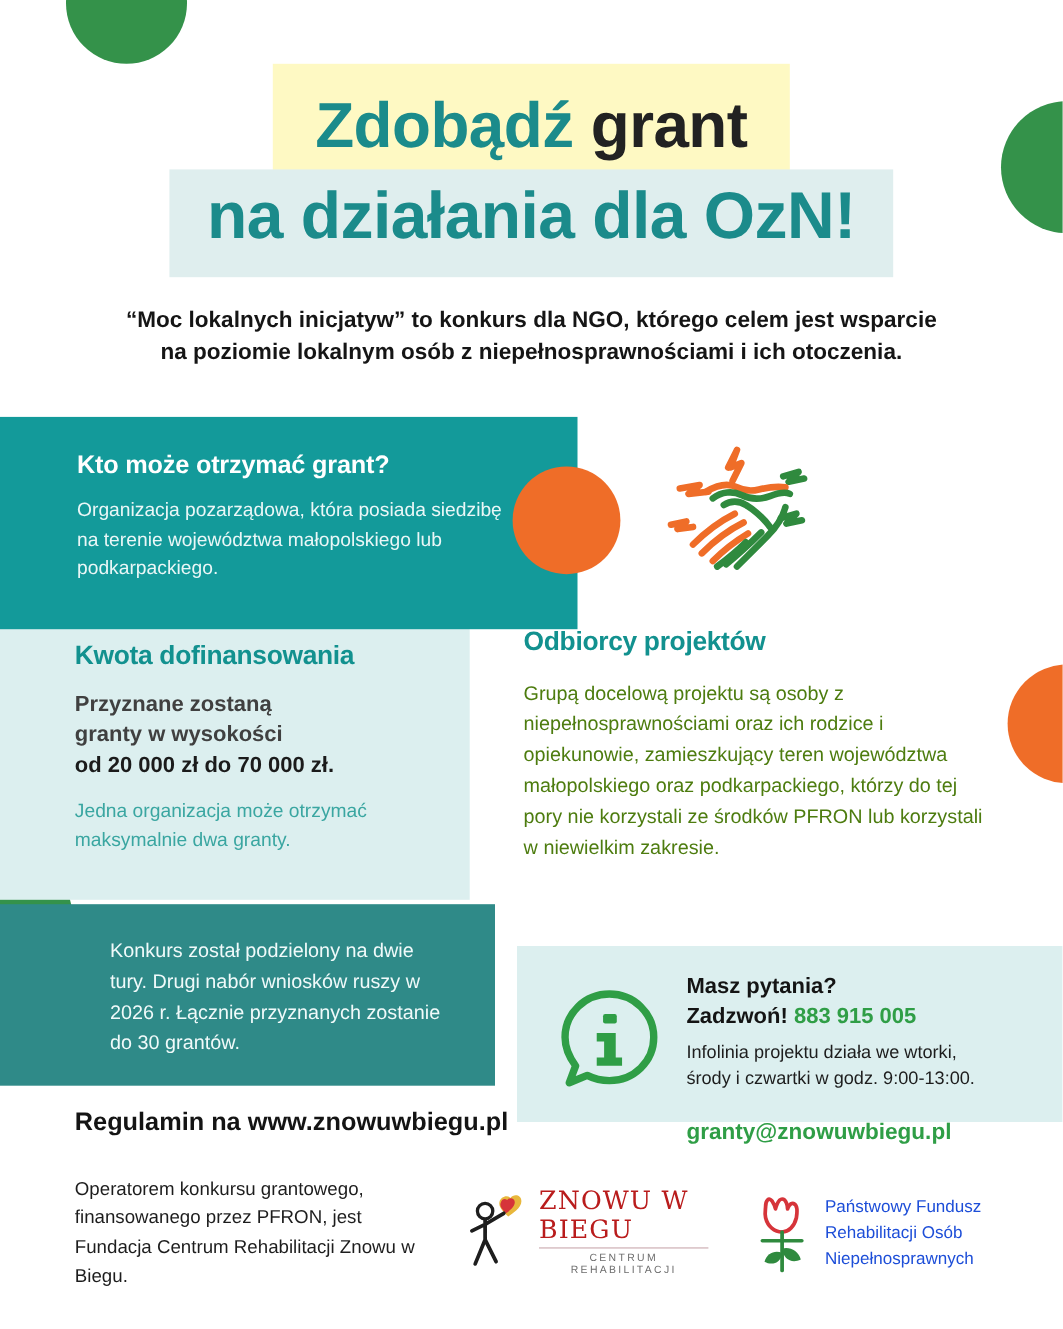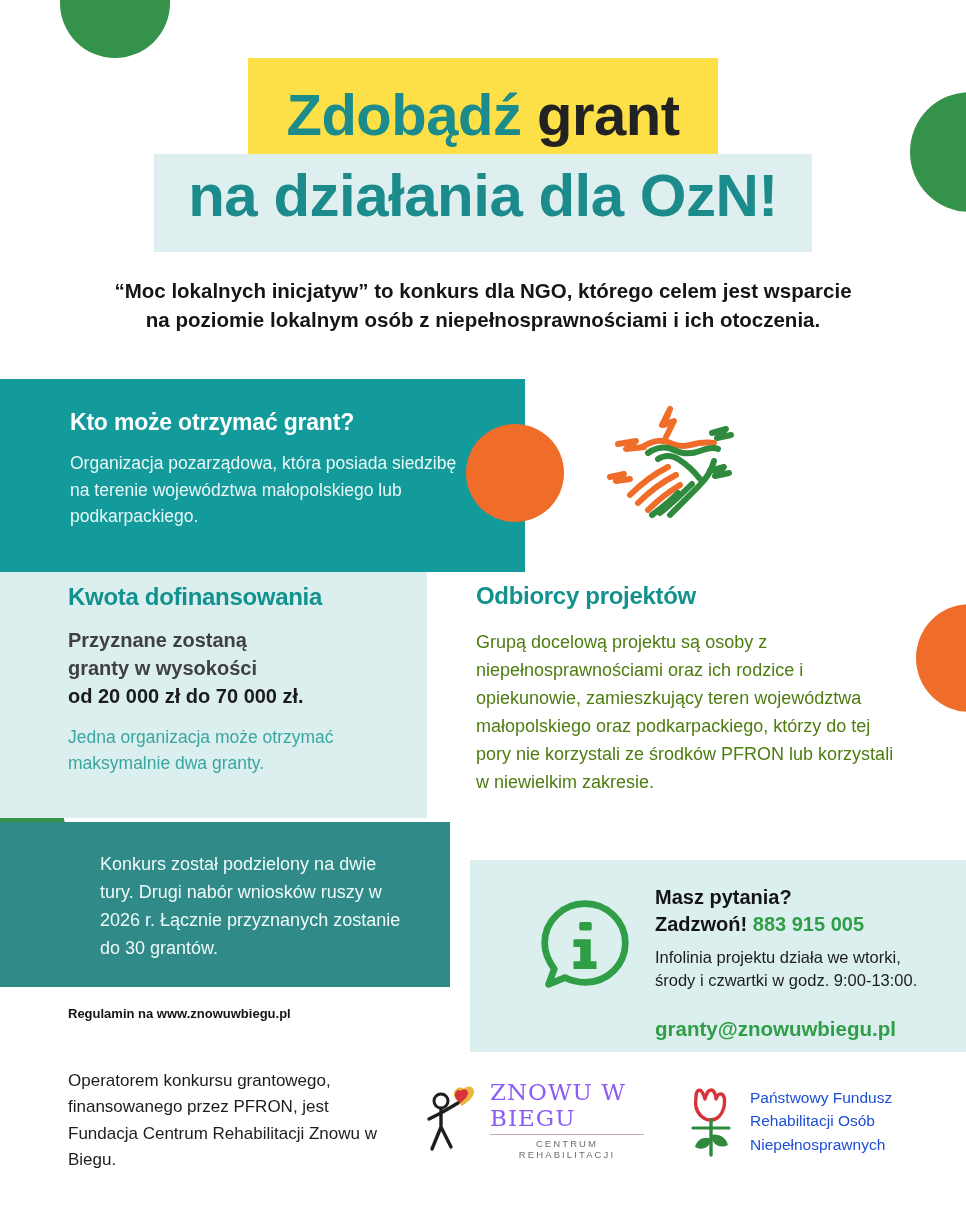--- a/index.html
+++ b/index.html
@@ -17,21 +17,21 @@
   .blob { position: absolute; border-radius: 50%; z-index: 0; }
   #blob-top-green   { width: 110px; height: 110px; background: #34924a; left: 60px;  top: -52px; }
   #blob-right-green { width: 120px; height: 120px; background: #34924a; left: 910px; top: 92px; }
   #blob-left-green  { width: 112px; height: 112px; background: #34924a; left: -46px; top: 778px; }
   #blob-right-orange{ width: 108px; height: 108px; background: #ef6d28; left: 916px; top: 604px; }
   #blob-orange-mid  { width: 98px;  height: 98px;  background: #ef6d28; left: 466px; top: 424px; z-index: 3; }
 
   
   #title-block { position: absolute; left: 0; top: 58px; width: 966px; z-index: 4; text-align: center; }
   .title-line { display: inline-block; font-weight: 700; letter-spacing: -.5px; line-height: 1.0; }
-  #title-line-1 { background: #fde047; padding: 28px 38px 14px 38px; font-size: 58px; }
+  #title-line-1 { background: #fef9c3; padding: 28px 38px 14px 38px; font-size: 58px; }
   #title-line-2 { background: #dfeeee; padding: 12px 34px 26px 34px; font-size: 60px; margin-top: -4px; }
   .t-teal { color: #1b8b8b; }
   .t-dark { color: #222222; }
 
   
   #subtitle { position: absolute; left: 33px; top: 276px; width: 900px; z-index: 4;
     text-align: center; font-size: 20.5px; font-weight: 700; line-height: 1.42; color: #151515; }
 
   
   #panel-who { position: absolute; left: 0; top: 379px; width: 525px; height: 193px;
@@ -53,45 +53,45 @@
   #amount-lead { color: #404040; font-size: 20px; font-weight: 700; line-height: 1.38; margin-top: 16px; }
   #amount-range { color: #1b1b1b; font-size: 20px; font-weight: 700; margin-top: 3px; }
   #amount-note { color: #3aa6a1; font-size: 17.5px; line-height: 1.45; margin-top: 17px; }
 
   
   #panel-tury { position: absolute; left: 0; top: 822px; width: 450px; height: 165px;
     background: #2f8a88; z-index: 2; padding: 28px 40px 0 100px; }
   #tury-body { color: #f0fafa; font-size: 18px; line-height: 1.56; }
 
   #regulamin { position: absolute; left: 68px; top: 1006px; width: 420px; z-index: 4;
-    font-size: 13px; font-weight: 700; color: #141414; }
-
-  
-  #panel-recipients { position: absolute; left: 476px; top: 582px; width: 430px; z-index: 4; }
+    font-size: 23px; font-weight: 700; color: #141414; }
+
+  
+  #panel-recipients { position: absolute; left: 476px; top: 570px; width: 430px; z-index: 4; }
   #recip-heading { color: #12918f; font-size: 24px; font-weight: 700; letter-spacing: -.3px; }
   #recip-body { color: #4d7c0f; font-size: 18px; line-height: 1.56; margin-top: 18px; }
 
   
-  #panel-contact { position: absolute; left: 470px; top: 860px; width: 496px; height: 192px;
-    background: #dcefef; z-index: 2; display: flex; align-items: flex-start; padding: 24px 0 0 67px; }
+  #panel-contact { position: absolute; left: 470px; top: 860px; width: 496px; height: 160px;
+    background: #dcefef; z-index: 2; display: flex; align-items: flex-start; padding: 24px 0 0 36px; }
   #info-icon { width: 96px; height: 96px; flex: none; margin-top: 12px; }
   #contact-text { margin-left: 22px; }
   .contact-q { font-size: 20px; font-weight: 700; color: #141414; line-height: 1.35; }
   .phone { color: #2f9e46; }
   #contact-hours { font-size: 16.5px; color: #1d1d1d; line-height: 1.42; margin-top: 8px; }
   #contact-email { font-size: 20.5px; font-weight: 700; color: #2f9e46; margin-top: 24px; }
 
   
   #footer-text { position: absolute; left: 68px; top: 1068px; width: 330px; z-index: 4;
     font-size: 17px; line-height: 1.55; color: #1d1d1d; }
   #logo-zwb { position: absolute; left: 424px; top: 1076px; width: 220px; height: 86px; z-index: 4;
     display: flex; align-items: center; gap: 10px; }
   #zwb-mark { width: 56px; height: 72px; flex: none; }
   #zwb-words { display: flex; flex-direction: column; }
-  #zwb-title { font-family: "DejaVu Serif", serif; font-size: 23px; letter-spacing: 1px; color: #8b5cf6; }
+  #zwb-title { font-family: "DejaVu Serif", serif; font-size: 23px; letter-spacing: 1px; color: #b91c1c; }
   #zwb-rule { height: 1px; background: #c9a7ad; margin: 3px 0 3px 0; }
   #zwb-sub { font-size: 9.5px; letter-spacing: 2.1px; color: #6d6d6d; text-align: center; }
 
   #logo-pfron { position: absolute; left: 684px; top: 1078px; width: 240px; height: 86px; z-index: 4;
     display: flex; align-items: center; gap: 12px; }
   #pfron-mark { width: 54px; height: 76px; flex: none; }
   #pfron-words { font-size: 15.5px; line-height: 1.5; color: #1d4ed8; }
 </style>
 </head>
 <body>

